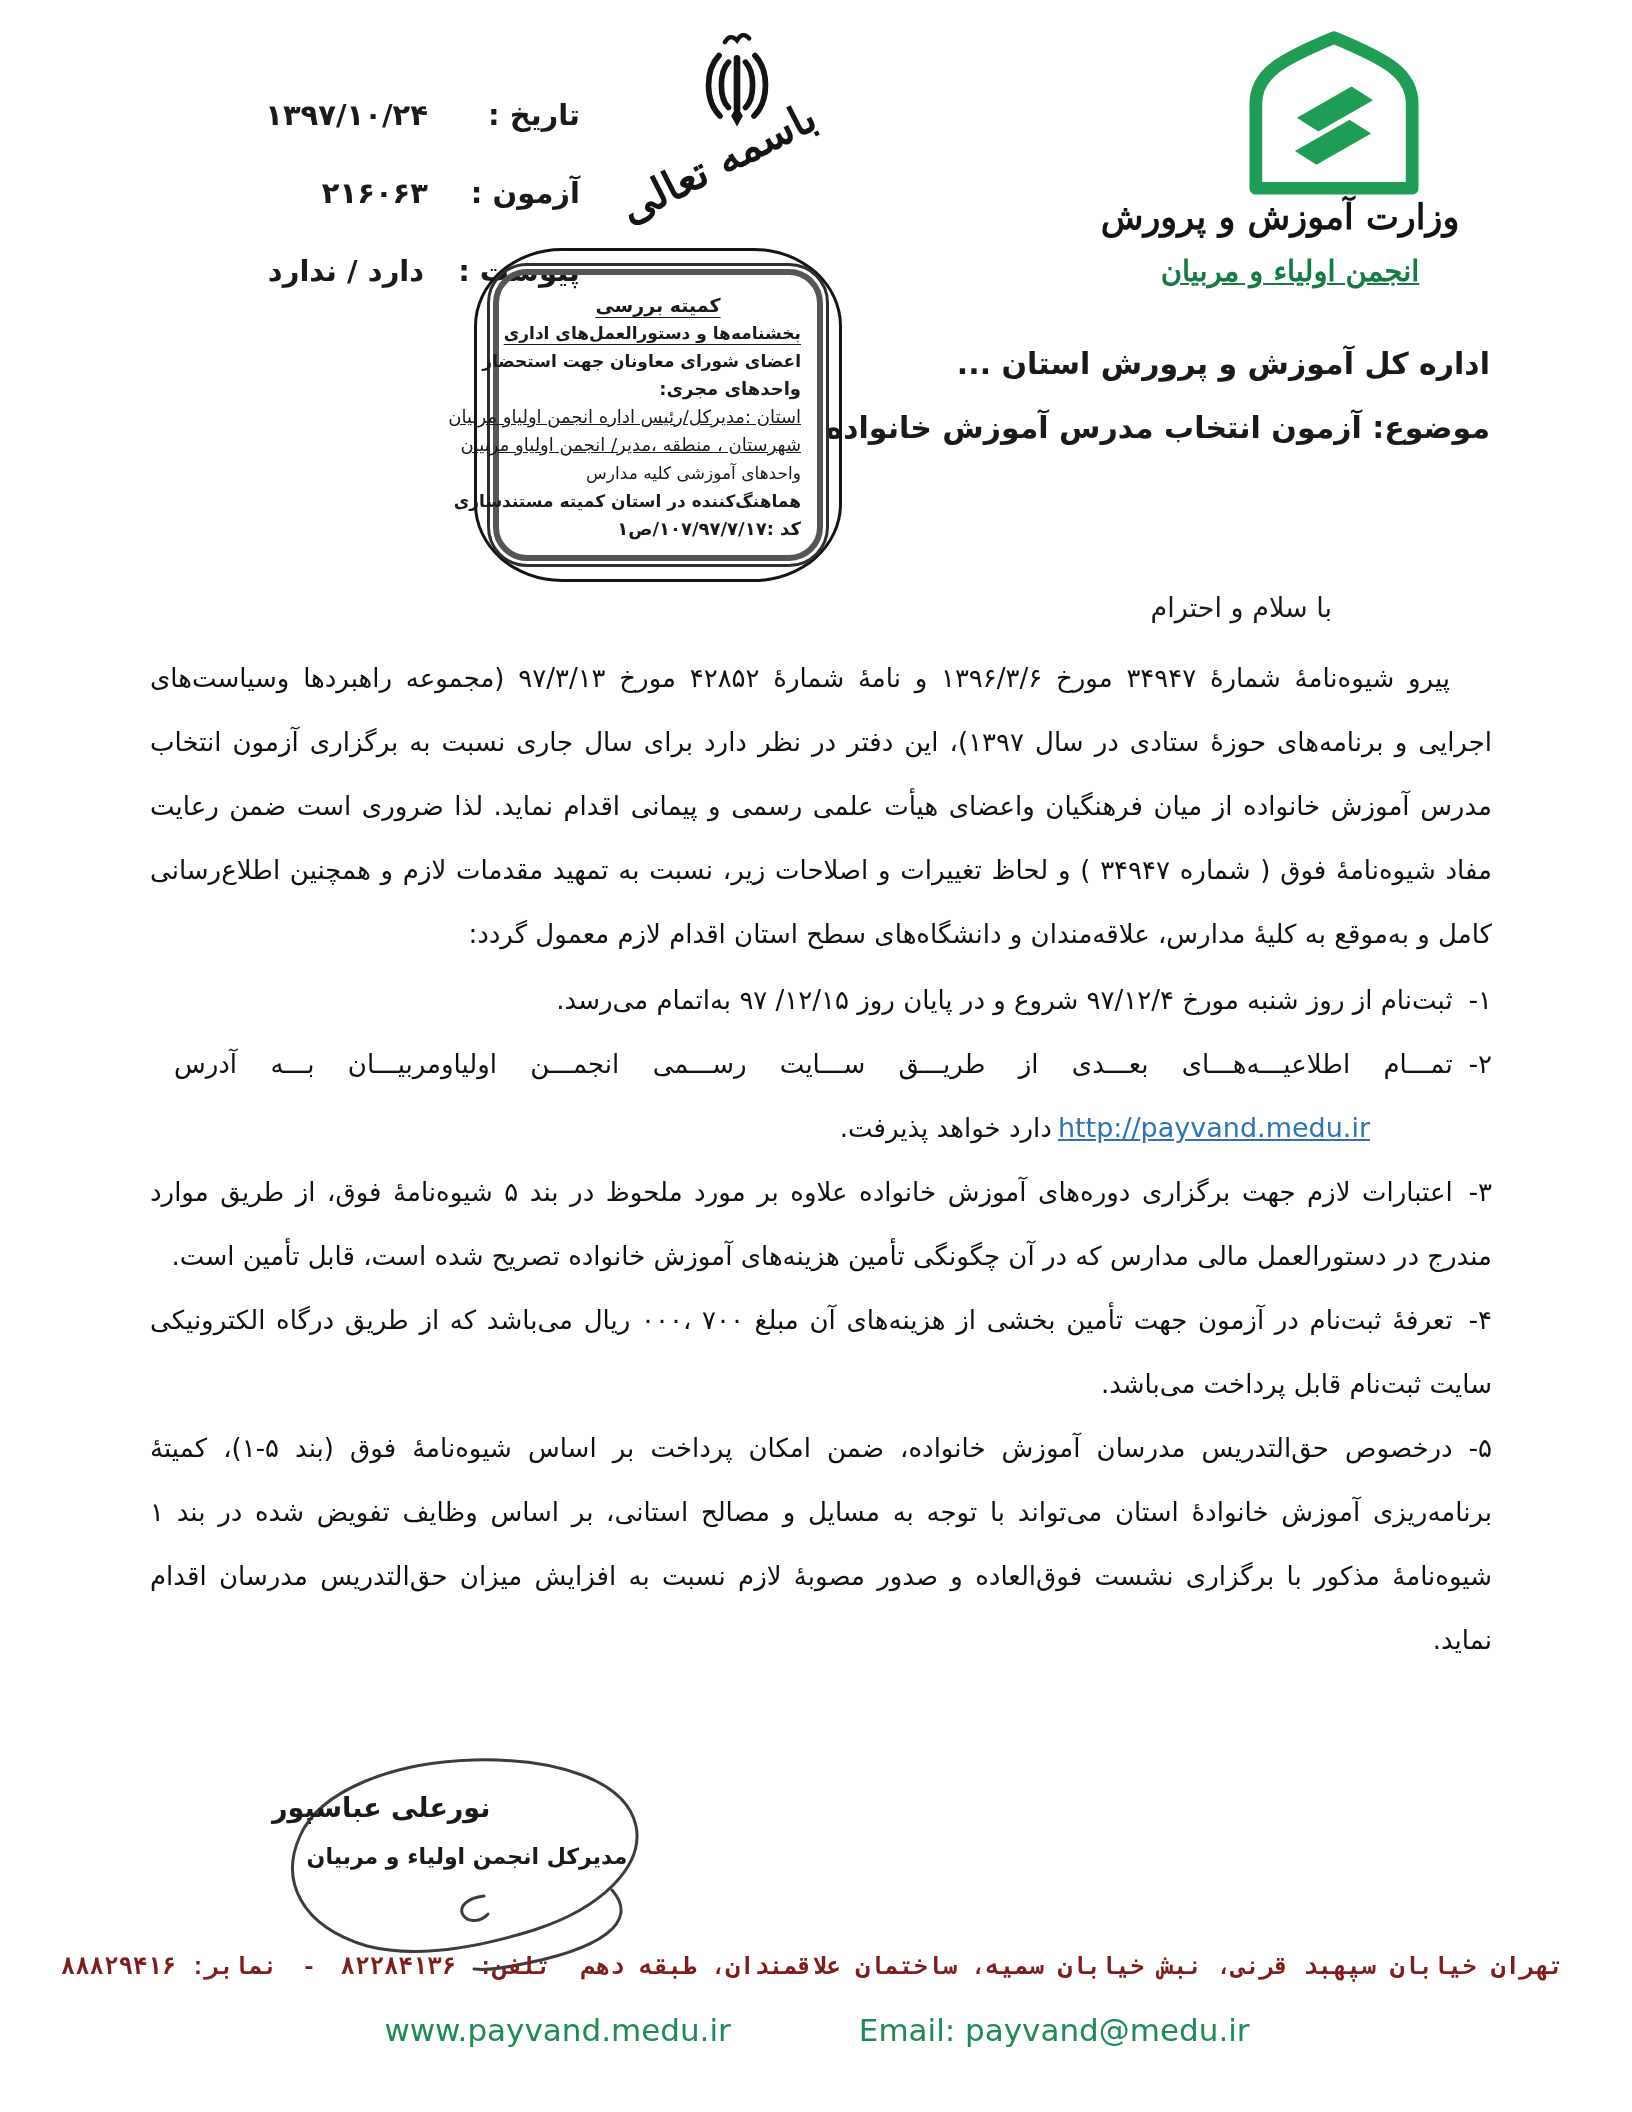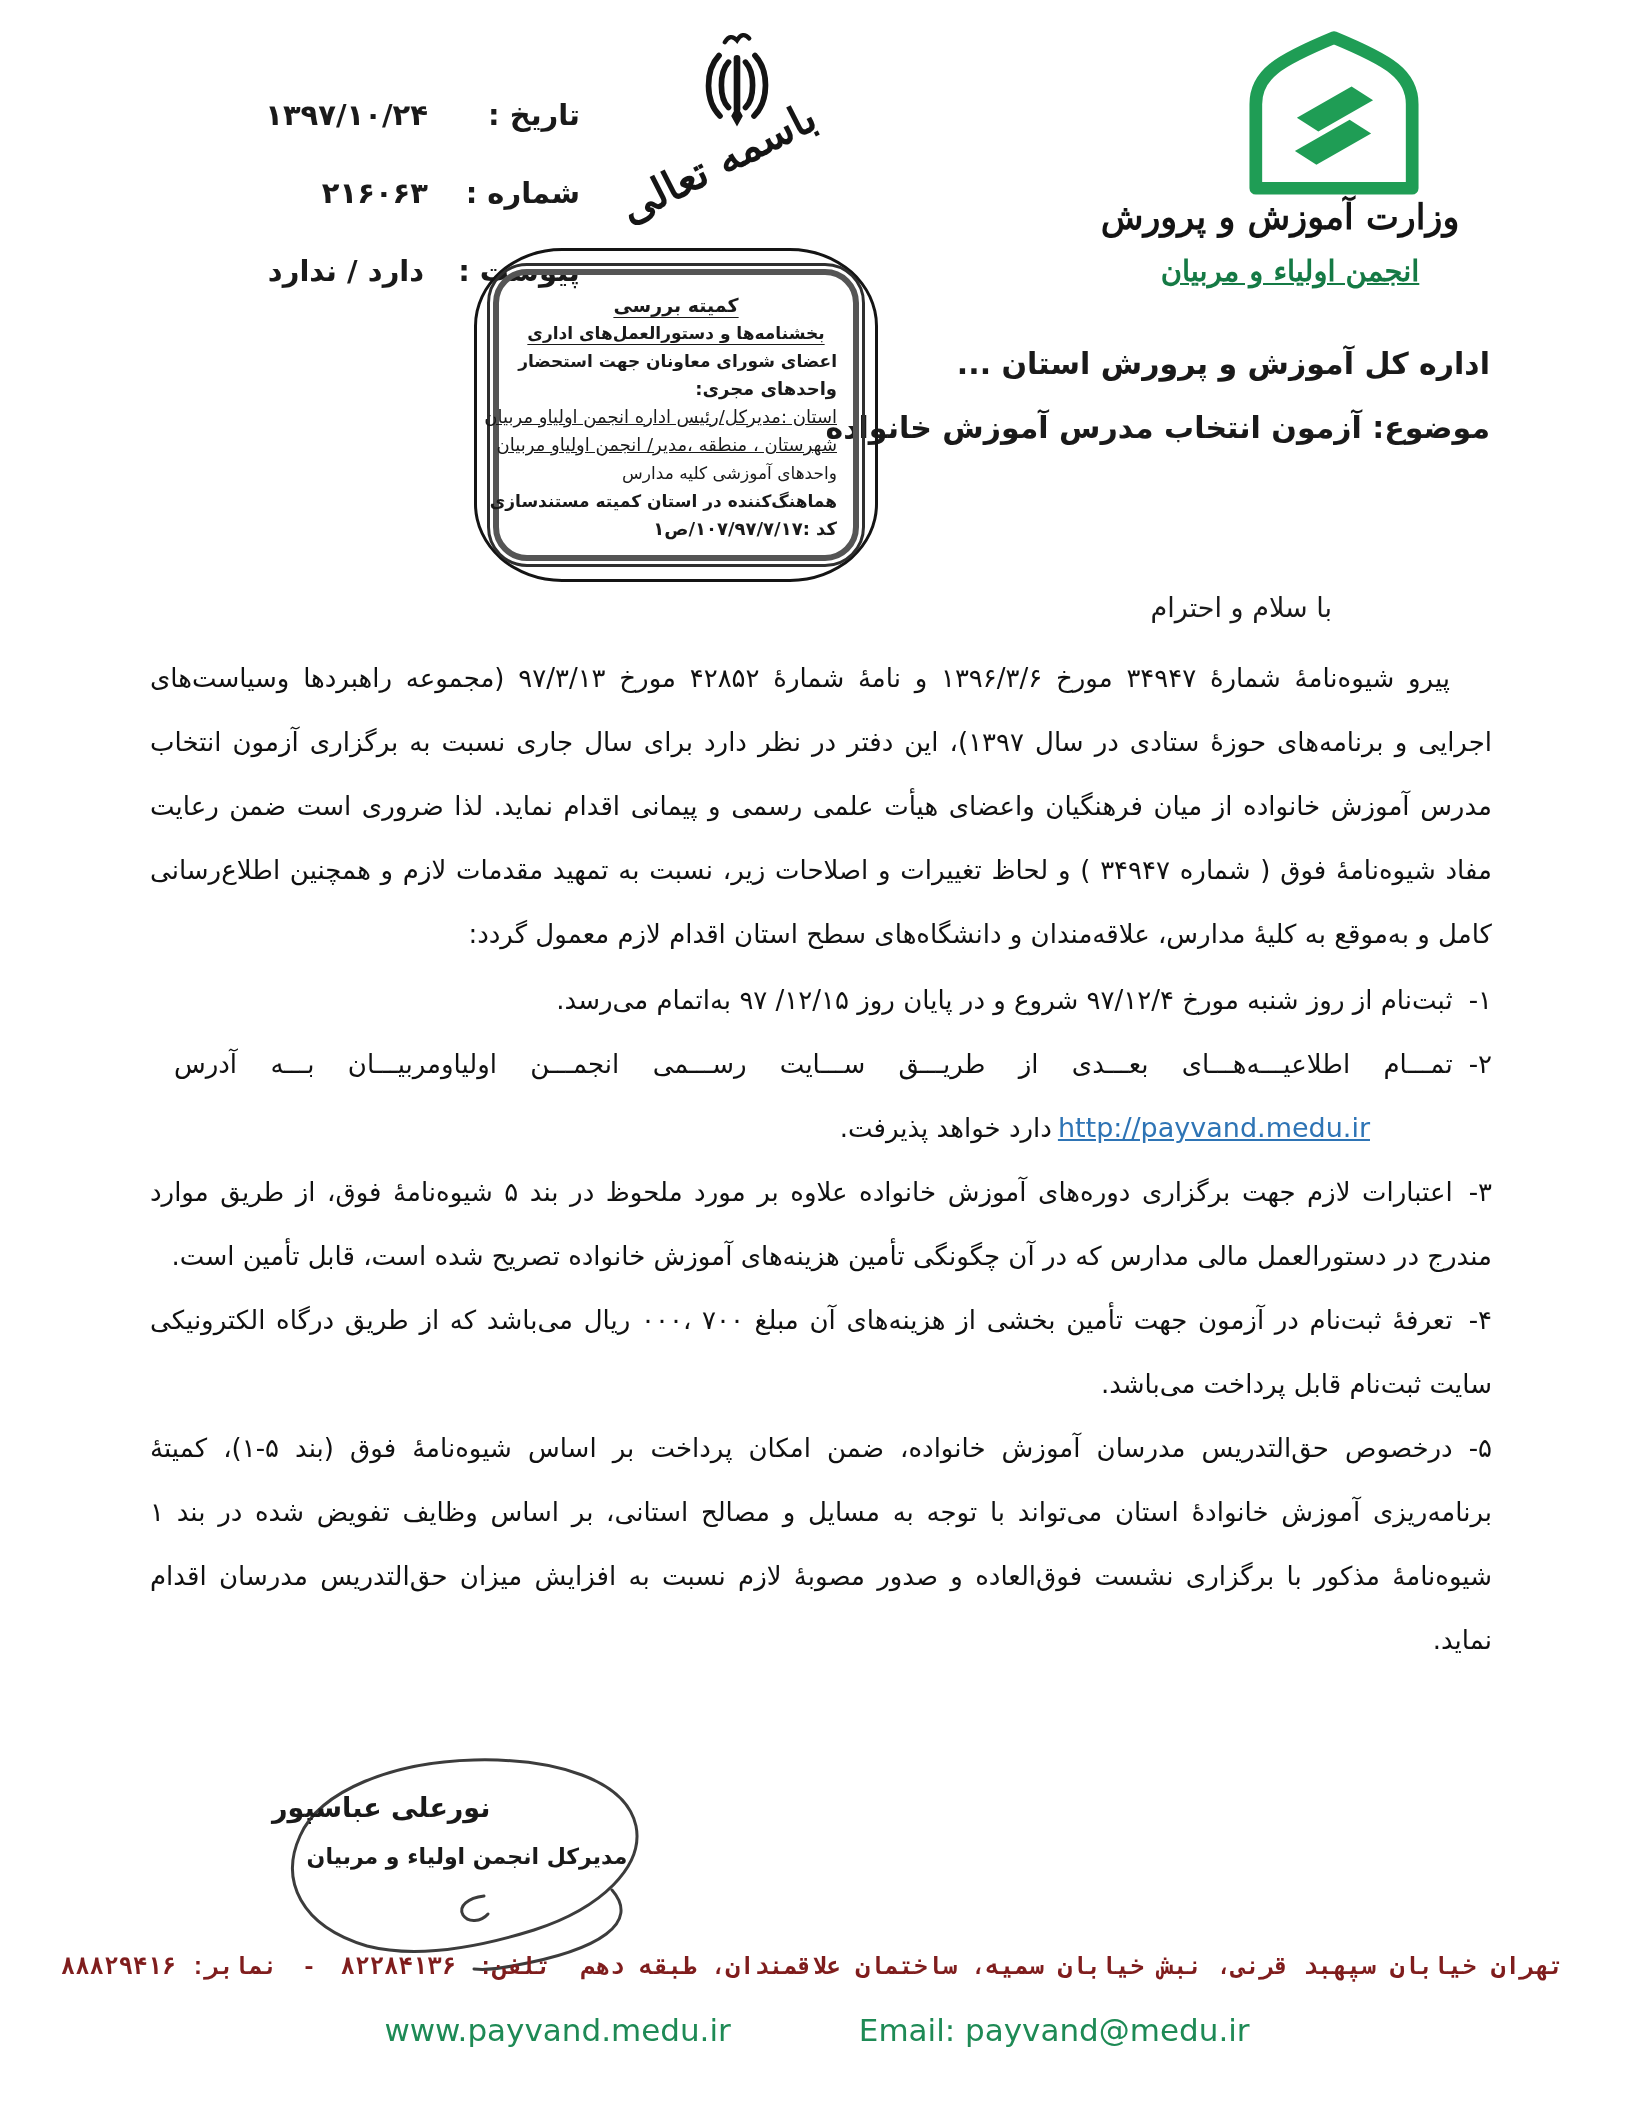--- a/index.html
+++ b/index.html
@@ -28,21 +28,21 @@
   
   .logo{position:absolute;top:26px;left:1236px;width:196px;height:166px;}
   .ministry{position:absolute;top:196px;left:1060px;width:440px;text-align:center;
     font-family:"DejaVu Serif",serif;font-weight:bold;font-size:35px;color:#141414;}
   .association{position:absolute;top:254px;left:1120px;width:340px;text-align:center;
     font-family:"DejaVu Serif",serif;font-weight:bold;font-size:29px;color:#157a45;text-decoration:underline;}
   
   .recipient{position:absolute;top:346px;right:142px;font-size:30px;font-weight:bold;}
   .subject{position:absolute;top:410px;right:142px;font-size:30px;font-weight:bold;}
   
-  .stamp{position:absolute;top:248px;left:474px;width:404px;}
+  .stamp{position:absolute;top:248px;left:474px;width:368px;}
   .stamp-hand{border:3px solid #141414;border-radius:88px/78px;padding:12px 10px;}
   .stamp-frame{border:3px solid #2e2e2e;border-radius:40px;padding:3px;}
   .stamp-frame2{border:6px solid #555555;border-radius:34px;padding:16px 16px 12px;text-align:center;}
   .stamp-line{line-height:28px;white-space:nowrap;}
   .st-c{text-align:center;}
   .st-r{text-align:right;}
   .st-u{text-decoration:underline;text-underline-offset:5px;}
   .st-b{font-weight:bold;}
   .fs19{font-size:19px;} .fs18{font-size:18px;} .fs17{font-size:17px;} .fs15{font-size:18px;text-decoration:underline;}
   
@@ -74,21 +74,21 @@
 <body>
 
 <div id="page">
 
   <div class="meta">
     <div class="meta-row">
       <span class="meta-label">تاریخ :</span>
       <span>۱۳۹۷/۱۰/۲۴</span>
     </div>
     <div class="meta-row">
-      <span class="meta-label">شماره :</span>
+      <span class="meta-label">آزمون :</span>
       <span>۲۱۶۰۶۳</span>
     </div>
     <div class="meta-row">
       <span class="meta-label">پیوست :</span>
       <span>دارد / ندارد</span>
     </div>
   </div>
 
   <div class="emblem">
     <svg viewBox="0 0 90 110" width="90" height="104">

